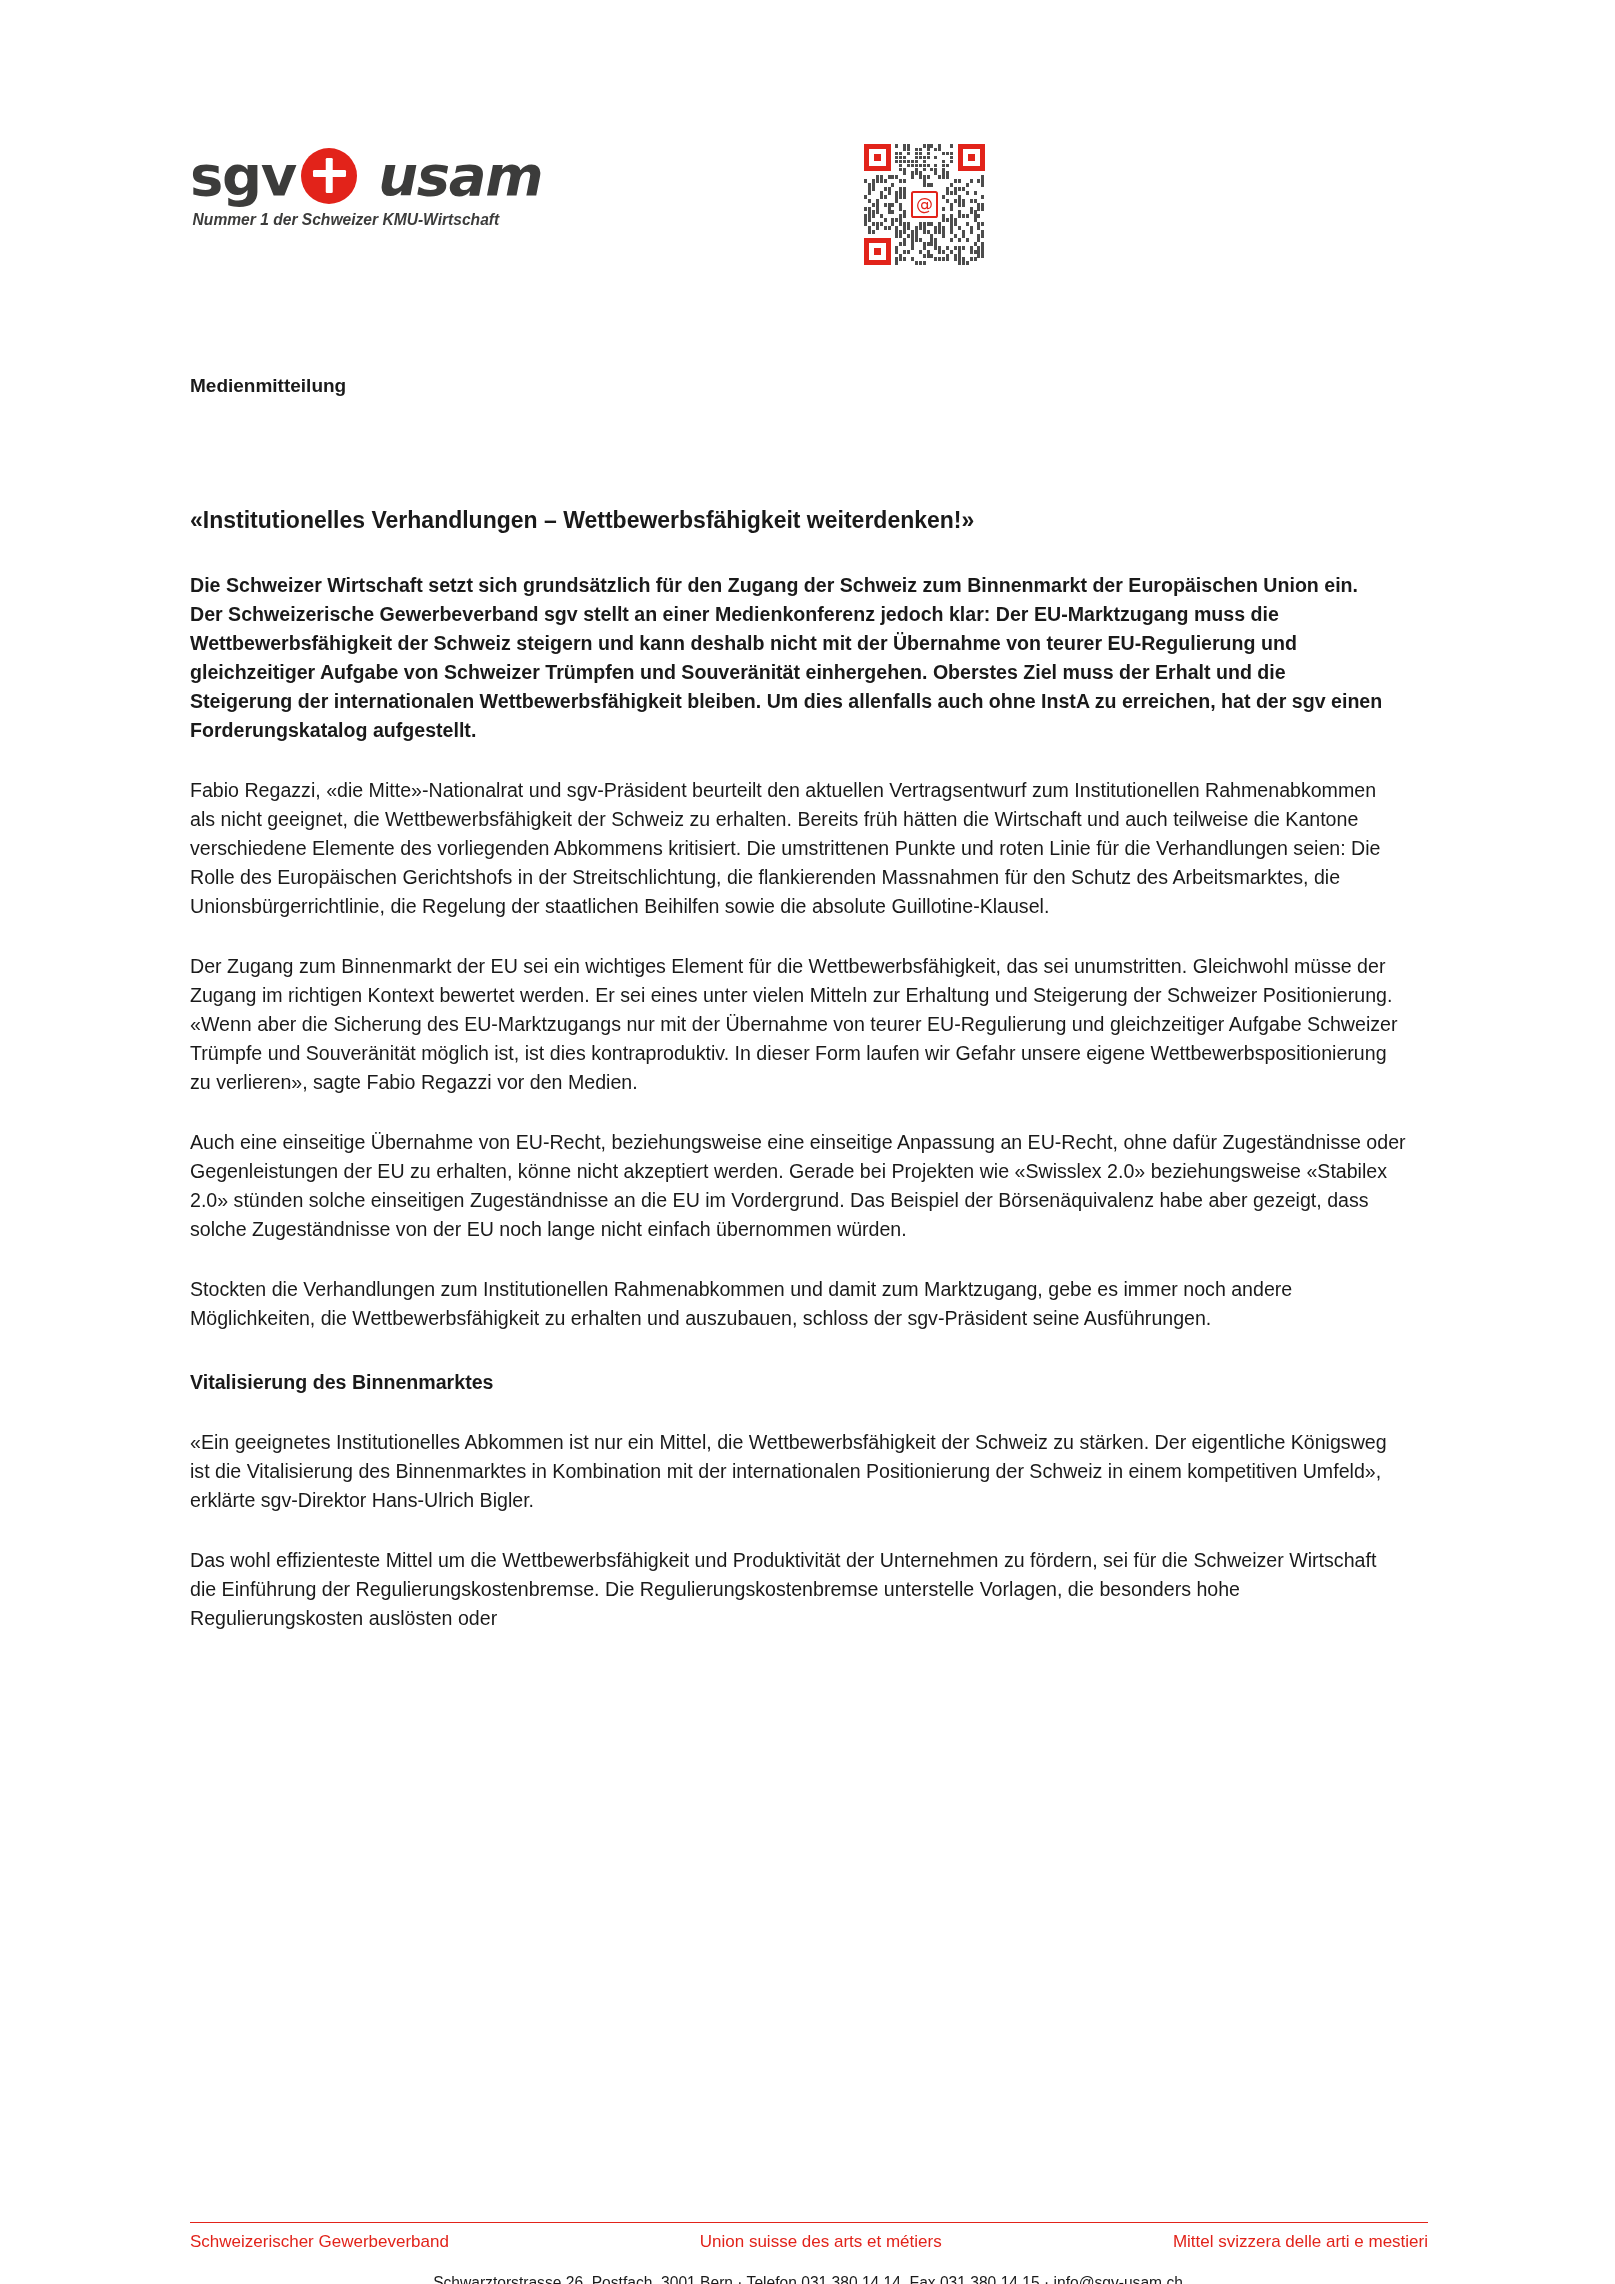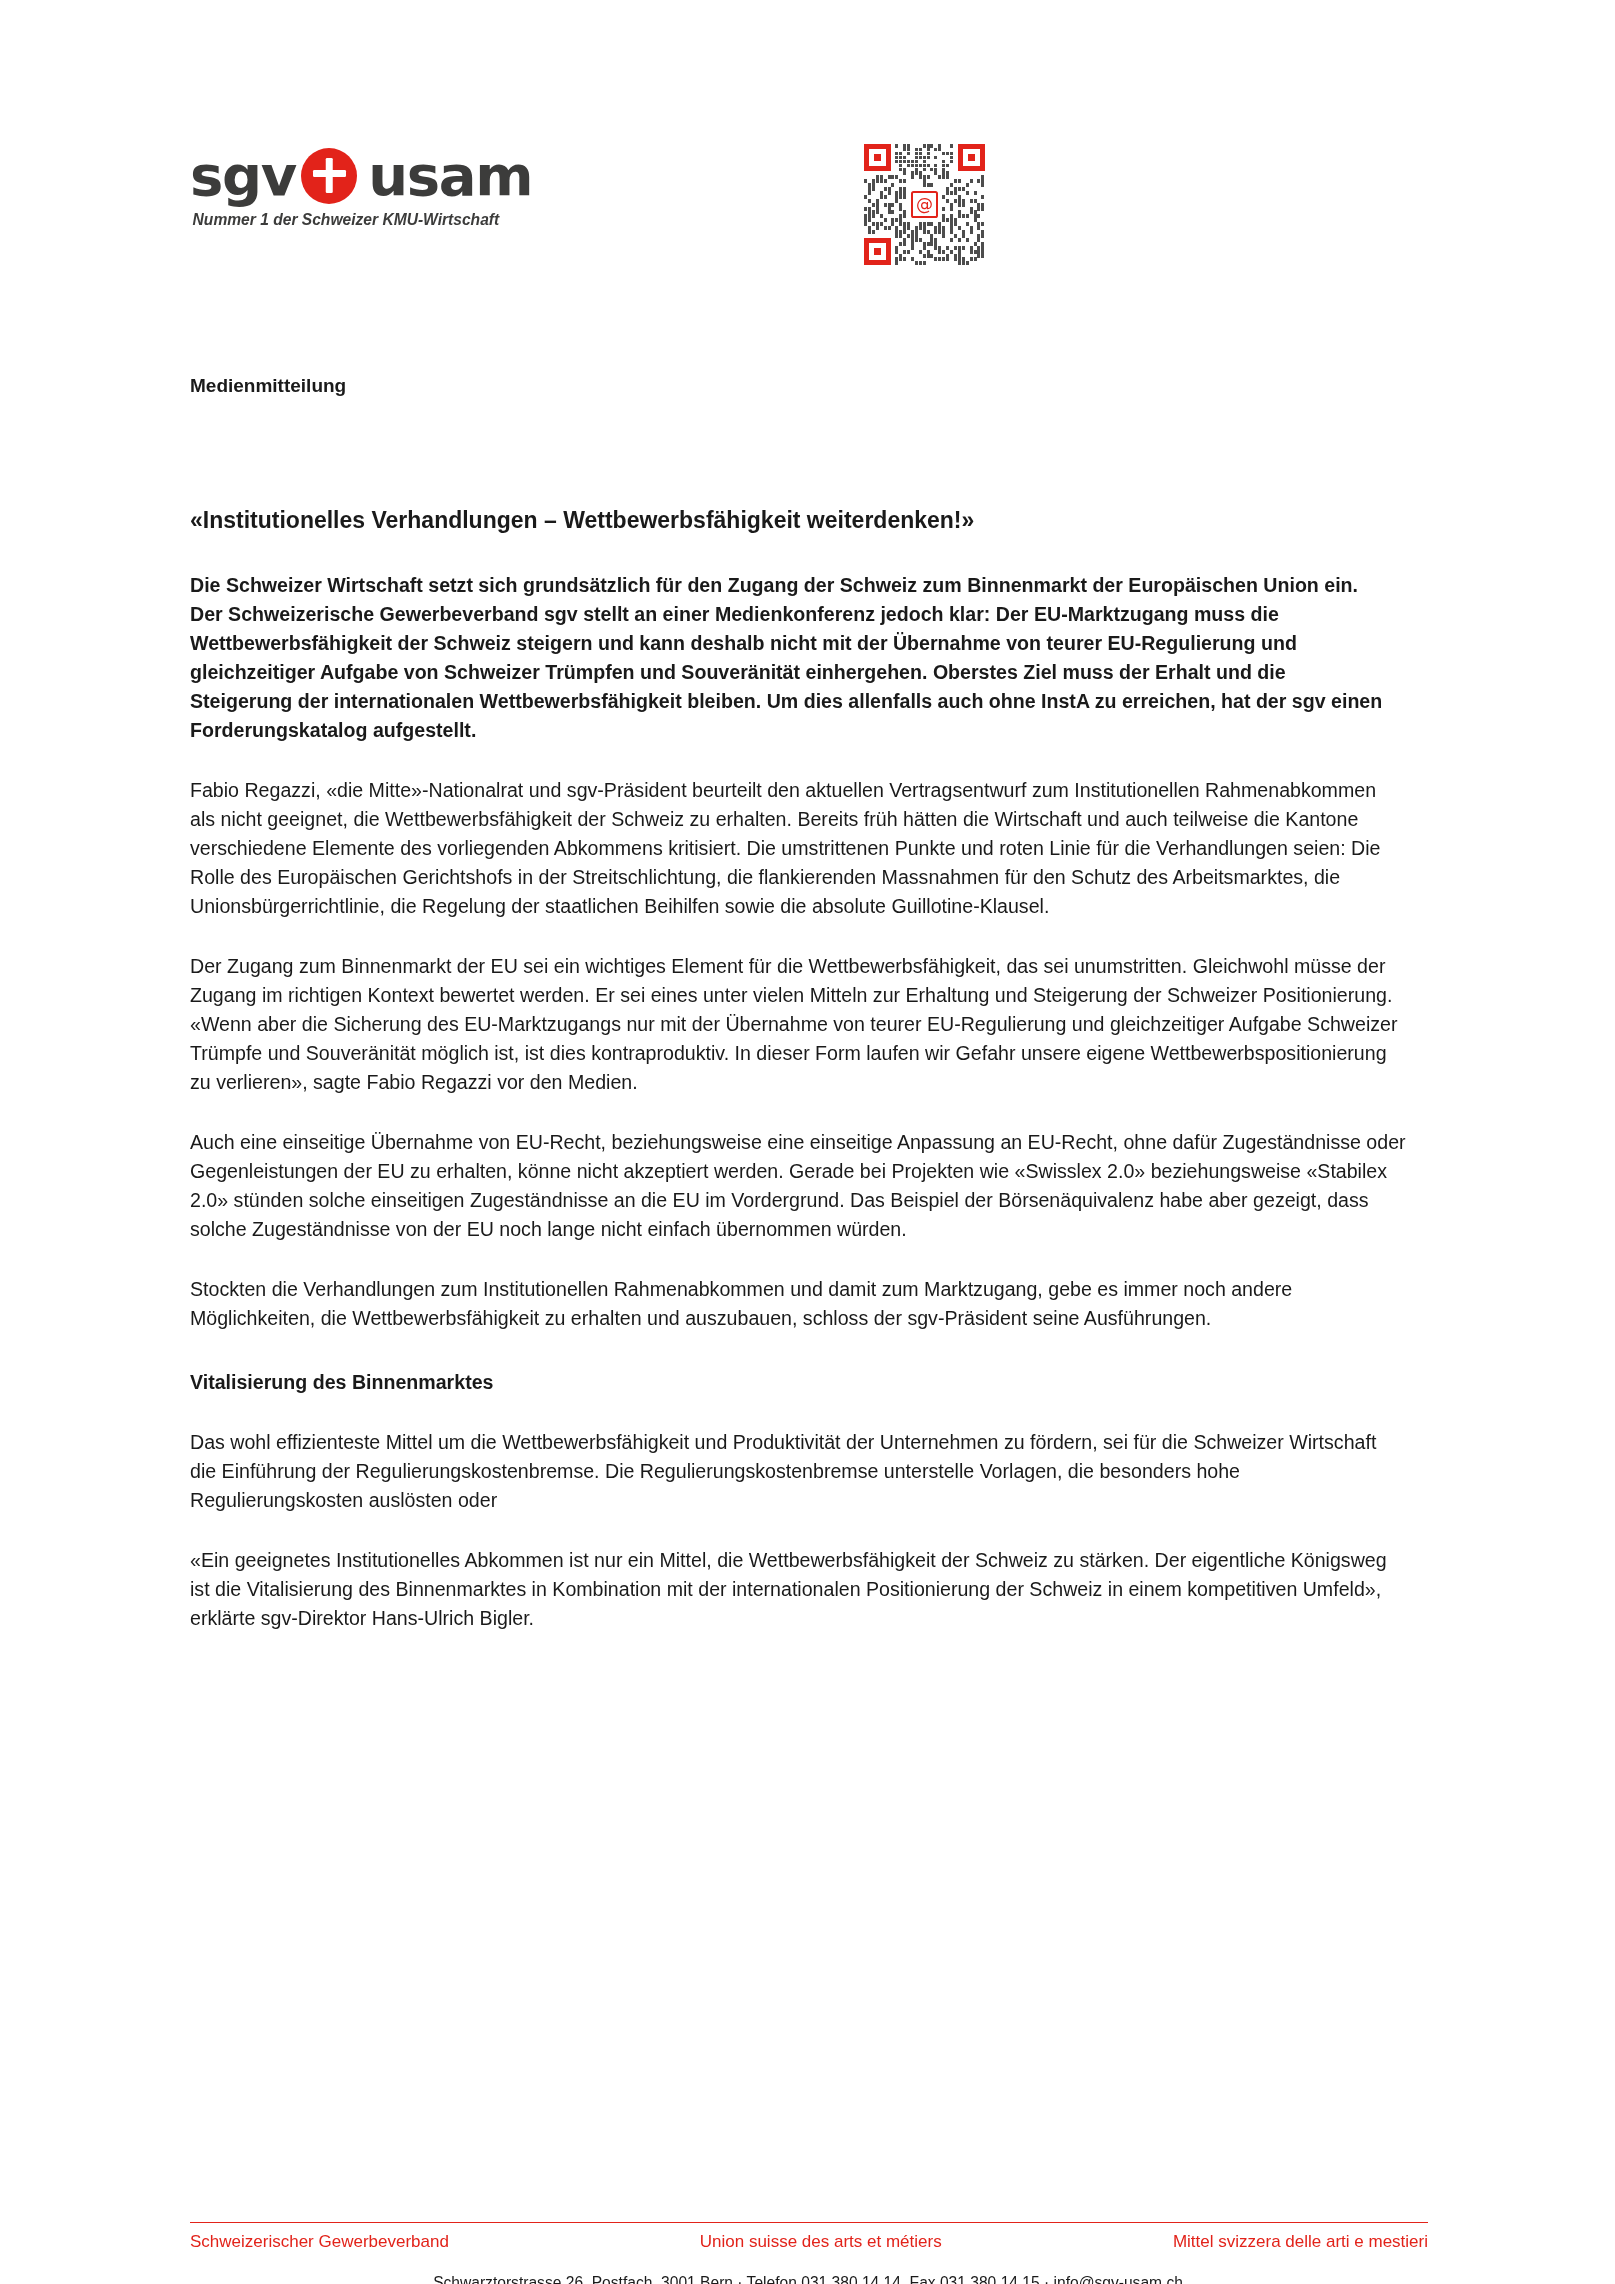--- a/index.html
+++ b/index.html
@@ -38,21 +38,21 @@
     display: flex;
     align-items: center;
     font-family: "DejaVu Sans", sans-serif;
     font-size: 56px;
     font-weight: bold;
     letter-spacing: -1.3px;
     color: #3c3c3b;
     line-height: 1;
   }
   .logo-sgv { margin-right: 5.2px; }
-  .logo-usam { margin-left: 11px; }
+  .logo-usam { margin-left: 21px; font-style: italic; }
   .logo-mark {
     width: 56px;
     height: 56px;
     border-radius: 50%;
     background: #e2231a;
     position: relative;
     display: inline-block;
   }
   .logo-mark::before {
     content: "";
@@ -589,22 +589,22 @@
 
     <p class="lead">Die Schweizer Wirtschaft setzt sich grundsätzlich für den Zugang der Schweiz zum Binnenmarkt der Europäischen Union ein. Der Schweizerische Gewerbeverband sgv stellt an einer Medienkonferenz jedoch klar: Der EU-Marktzugang muss die Wettbewerbsfähigkeit der Schweiz steigern und kann deshalb nicht mit der Übernahme von teurer EU-Regulierung und gleichzeitiger Aufgabe von Schweizer Trümpfen und Souveränität einhergehen. Oberstes Ziel muss der Erhalt und die Steigerung der internationalen Wettbewerbsfähigkeit bleiben. Um dies allenfalls auch ohne InstA zu erreichen, hat der sgv einen Forderungskatalog aufgestellt.</p>
 
     <p class="para">Fabio Regazzi, «die Mitte»-Nationalrat und sgv-Präsident beurteilt den aktuellen Vertragsentwurf zum Institutionellen Rahmenabkommen als nicht geeignet, die Wettbewerbsfähigkeit der Schweiz zu erhalten. Bereits früh hätten die Wirtschaft und auch teilweise die Kantone verschiedene Elemente des vorliegenden Abkommens kritisiert. Die umstrittenen Punkte und roten Linie für die Verhandlungen seien: Die Rolle des Europäischen Gerichtshofs in der Streitschlichtung, die flankierenden Massnahmen für den Schutz des Arbeitsmarktes, die Unionsbürgerrichtlinie, die Regelung der staatlichen Beihilfen sowie die absolute Guillotine-Klausel.</p>
     <p class="para">Der Zugang zum Binnenmarkt der EU sei ein wichtiges Element für die Wettbewerbsfähigkeit, das sei unumstritten. Gleichwohl müsse der Zugang im richtigen Kontext bewertet werden. Er sei eines unter vielen Mitteln zur Erhaltung und Steigerung der Schweizer Positionierung. «Wenn aber die Sicherung des EU-Marktzugangs nur mit der Übernahme von teurer EU-Regulierung und gleichzeitiger Aufgabe Schweizer Trümpfe und Souveränität möglich ist, ist dies kontraproduktiv. In dieser Form laufen wir Gefahr unsere eigene Wettbewerbspositionierung zu verlieren», sagte Fabio Regazzi vor den Medien.</p>
     <p class="para">Auch eine einseitige Übernahme von EU-Recht, beziehungsweise eine einseitige Anpassung an EU-Recht, ohne dafür Zugeständnisse oder Gegenleistungen der EU zu erhalten, könne nicht akzeptiert werden. Gerade bei Projekten wie «Swisslex 2.0» beziehungsweise «Stabilex 2.0» stünden solche einseitigen Zugeständnisse an die EU im Vordergrund. Das Beispiel der Börsenäquivalenz habe aber gezeigt, dass solche Zugeständnisse von der EU noch lange nicht einfach übernommen würden.</p>
     <p class="para">Stockten die Verhandlungen zum Institutionellen Rahmenabkommen und damit zum Marktzugang, gebe es immer noch andere Möglichkeiten, die Wettbewerbsfähigkeit zu erhalten und auszubauen, schloss der sgv-Präsident seine Ausführungen.</p>
 
     <h2 class="subhead">Vitalisierung des Binnenmarktes</h2>
 
+    <p class="para">«Ein geeignetes Institutionelles Abkommen ist nur ein Mittel, die Wettbewerbsfähigkeit der Schweiz zu stärken. Der eigentliche Königsweg ist die Vitalisierung des Binnenmarktes in Kombination mit der internationalen Positionierung der Schweiz in einem kompetitiven Umfeld», erklärte sgv-Direktor Hans-Ulrich Bigler.</p>
     <p class="para">Das wohl effizienteste Mittel um die Wettbewerbsfähigkeit und Produktivität der Unternehmen zu fördern, sei für die Schweizer Wirtschaft die Einführung der Regulierungskostenbremse. Die Regulierungskostenbremse unterstelle Vorlagen, die besonders hohe Regulierungskosten auslösten oder</p>
-    <p class="para">«Ein geeignetes Institutionelles Abkommen ist nur ein Mittel, die Wettbewerbsfähigkeit der Schweiz zu stärken. Der eigentliche Königsweg ist die Vitalisierung des Binnenmarktes in Kombination mit der internationalen Positionierung der Schweiz in einem kompetitiven Umfeld», erklärte sgv-Direktor Hans-Ulrich Bigler.</p>
   </div>
 
   <div class="footer">
     <div class="footer-rule"></div>
     <div class="footer-orgs">
       <span>Schweizerischer Gewerbeverband</span>
       <span>Union suisse des arts et métiers</span>
       <span>Mittel svizzera delle arti e mestieri</span>
     </div>
     <div class="footer-address">

